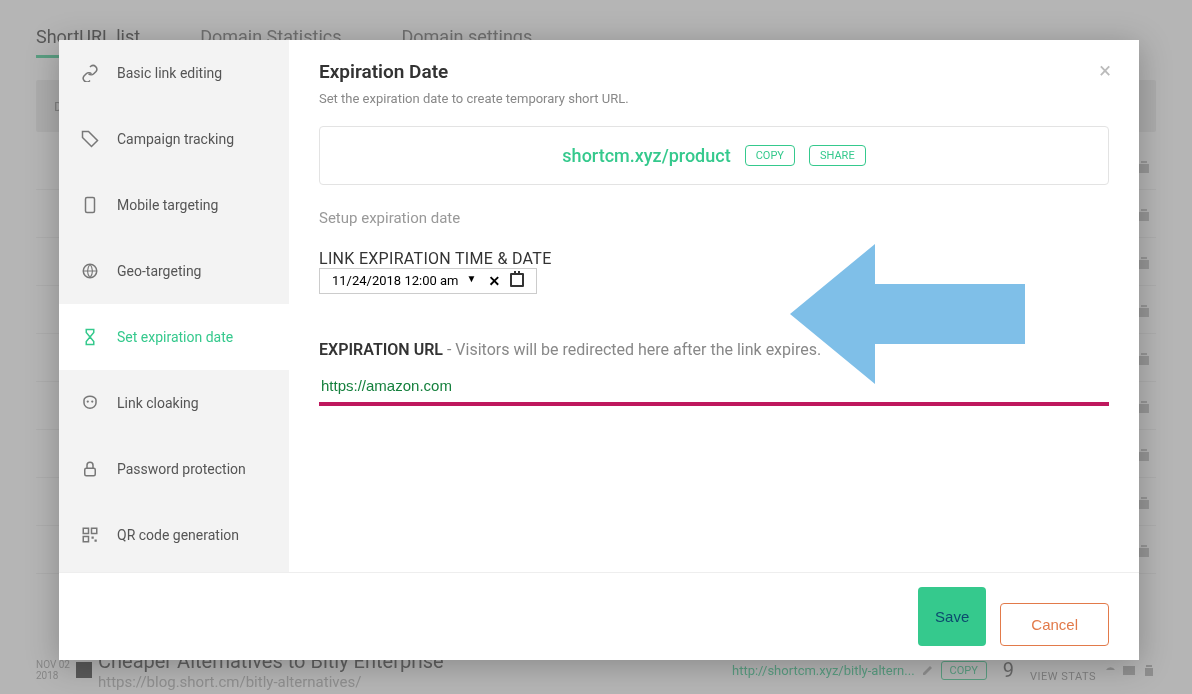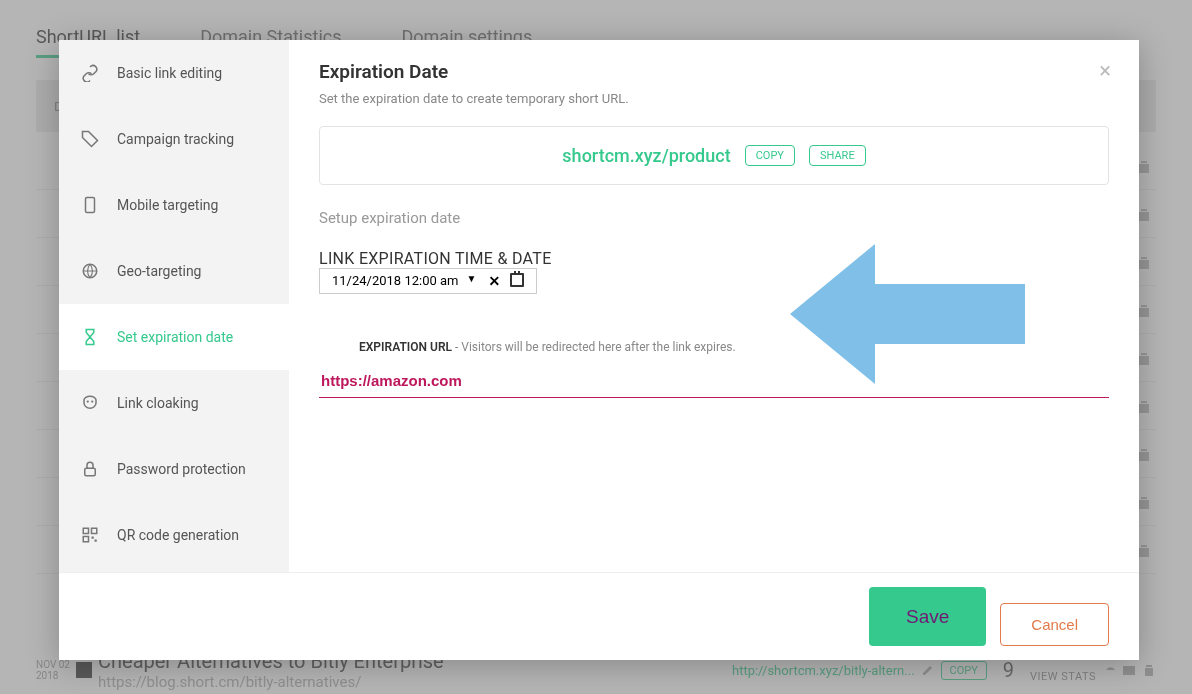--- a/index.html
+++ b/index.html
@@ -47,31 +47,31 @@
 
 .section-title { color:#999; font-size:15px; margin-bottom:22px; }
 .label-upper { font-size:16px; font-weight:400; letter-spacing:0.3px; color:#333; text-transform:uppercase; }
 .date-row { display:flex; align-items:flex-start; gap:8px; border:1px solid #ccc; width:fit-content; padding:4px 12px; font-size:13px;}
 .date-row .dropdown-caret { font-size:10px; }
 .date-row .x { font-size:14px; font-weight:600; cursor:pointer; margin-left:4px;}
 .date-row .cal-icon { border:2px solid #333; width:14px; height:14px; border-radius:1px; margin-left:2px; cursor:pointer; position:relative; }
 .date-row .cal-icon::before { content:''; position:absolute; top:-4px; left:2px; width:2px; height:3px; background:#333; }
 .date-row .cal-icon::after { content:''; position:absolute; top:-4px; right:2px; width:2px; height:3px; background:#333; }
 
-.exp-url-label { font-size:12px; color:#333; font-weight:600; text-transform:uppercase; margin-top:46px;margin-left:40px;}
+.exp-url-label { font-size:16px; color:#333; font-weight:600; text-transform:uppercase; margin-top:46px;}
 .exp-url-label .sublabel { color:#888; font-weight:400; text-transform:none; }
-.url-input { width:100%; border:none; border-bottom:1px solid #be185d; font-size:15px; padding:8px 2px; margin-top:10px; outline:none; color:#be185d;font-weight:bold;}
+.url-input { width:100%; border:none; border-bottom:4px solid #be185d; font-size:15px; padding:8px 2px; margin-top:10px; outline:none; color:#15803d;}
 
 
 .arrow { position:absolute; left:745px; top:214px; width:290px; height:200px; z-index:20; pointer-events:none; }
 .arrow svg { width:100%; height:100%; }
 
 
 .modal-footer { border-top:1px solid #eee; padding:14px 30px; display:flex; justify-content:flex-end; gap:14px; }
-.btn-save { background:#35c98d; color:#701a75; border:none; padding:12px 37px; font-size:19px; border-radius:4px; cursor:pointer;}
+.btn-save { background:#35c98d; color:#0c4a6e; border:none; padding:12px 17px; font-size:15px; border-radius:4px; cursor:pointer;}
 .btn-cancel { background:#fff; color:#e27a4a; border:1px solid #e27a4a; padding:12px 30px; font-size:15px; border-radius:4px; cursor:pointer;margin-top:16px;}
 </style>
 </head>
 <body>
 
 <div class="backdrop">
   <div class="bg-tabs">
     <div class="tab tab-active">ShortURL list</div>
     <div class="tab">Domain Statistics</div>
     <div class="tab">Domain settings</div>

